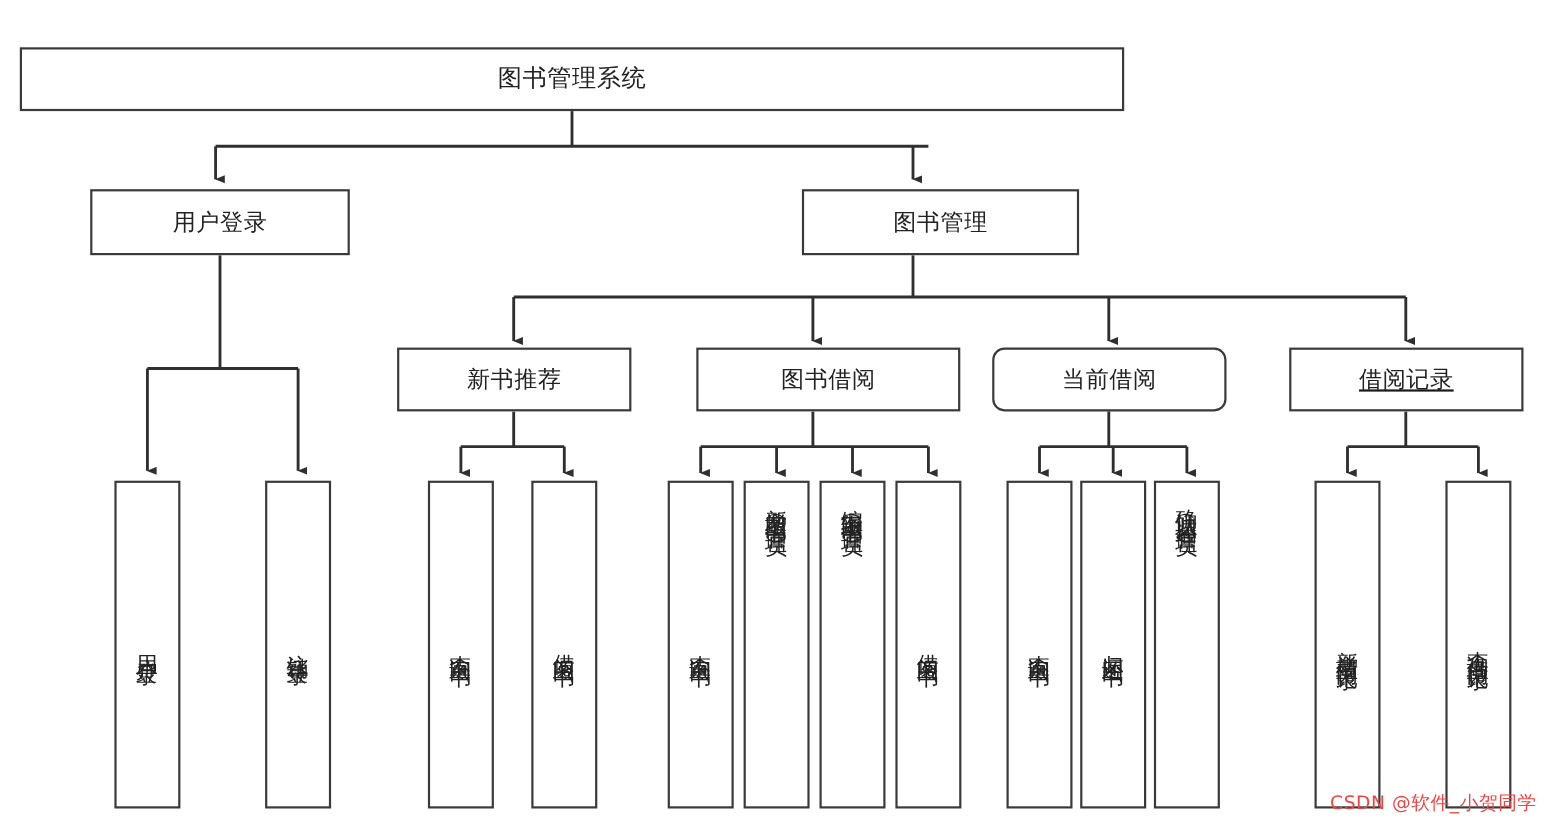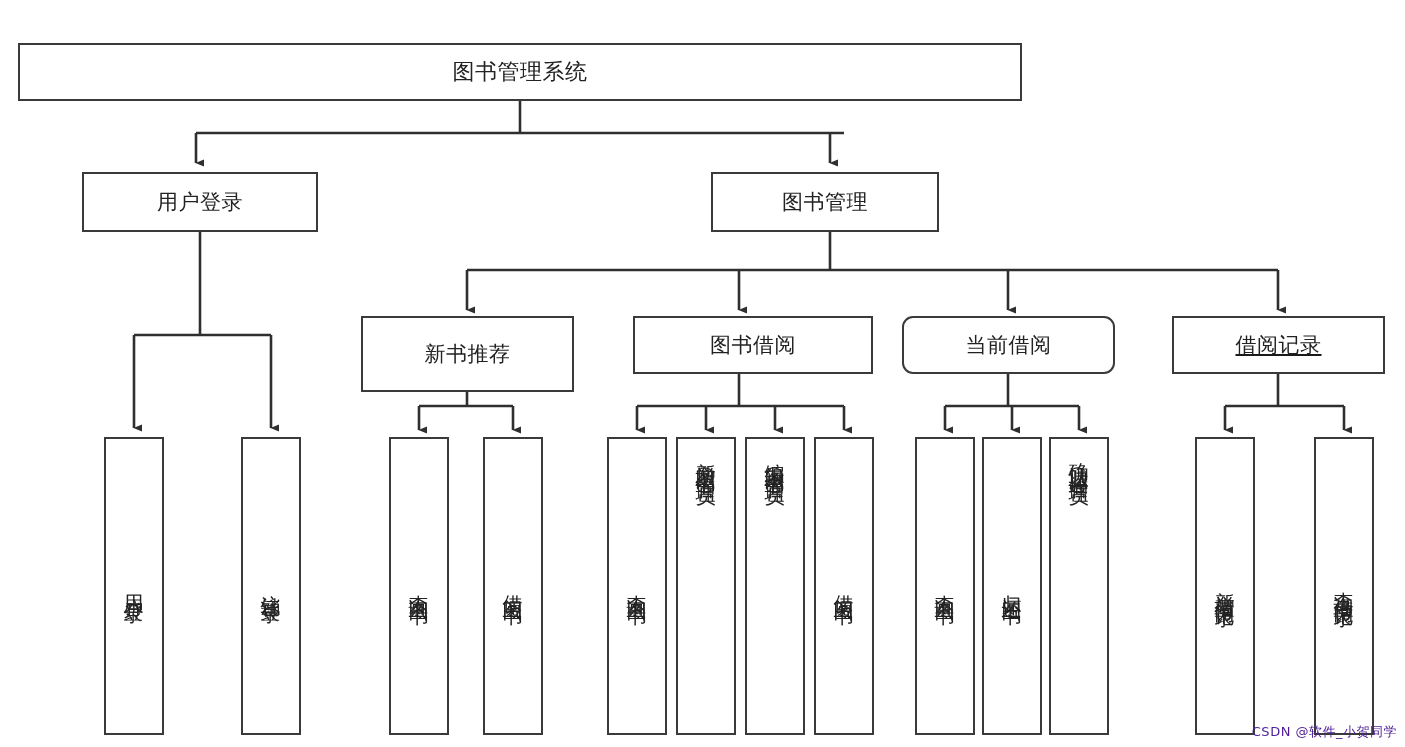--- a/index.html
+++ b/index.html
@@ -68,22 +68,22 @@
   }
   
   .node.vert.mid {
     align-items: center;
     padding-top: 0;
   }
   #watermark {
     position: absolute;
     right: 8px;
     bottom: 6px;
-    font-size: 13px;
-    color: #4c1d95;
+    font-size: 17px;
+    color: #ef4444;
     z-index: 3;
     white-space: nowrap;
     letter-spacing: 0.5px;
   }
 </style>
 </head>
 <body>
 
 <div id="diagram-root">
 
@@ -137,25 +137,25 @@
     </g>
   </svg>
 
   <div class="node horiz" id="node-root" style="left:18px; top:11px; width:1004px; height:58px;margin-top:32px;">
     <span class="node-label">图书管理系统</span>
   </div>
 
   <div class="node horiz" style="left:82px; top:172px; width:236px; height:60px;">
     <span class="node-label">用户登录</span>
   </div>
-  <div class="node horiz" style="left:711px; top:172px; width:228px; height:60px;">
+  <div class="node horiz" style="left:729px; top:172px; width:252px; height:60px;">
     <span class="node-label">图书管理</span>
   </div>
 
-  <div class="node horiz" style="left:361px; top:316px; width:213px; height:76px;font-family:Liberation Serif, serif;">
+  <div class="node horiz" style="left:361px; top:316px; width:213px; height:58px;font-family:Liberation Serif, serif;">
     <span class="node-label">新书推荐</span>
   </div>
   <div class="node horiz" style="left:633px; top:316px; width:240px; height:58px;">
     <span class="node-label">图书借阅</span>
   </div>
   <div class="node horiz" style="left:902px; top:316px; width:213px; height:58px;border-radius:11px;">
     <span class="node-label">当前借阅</span>
   </div>
   <div class="node horiz" style="left:1172px; top:316px; width:213px; height:58px;text-decoration:underline;">
     <span class="node-label">借阅记录</span>

